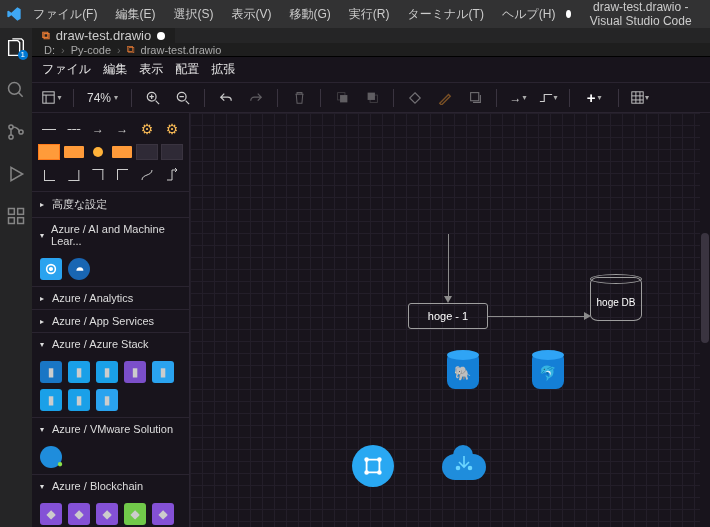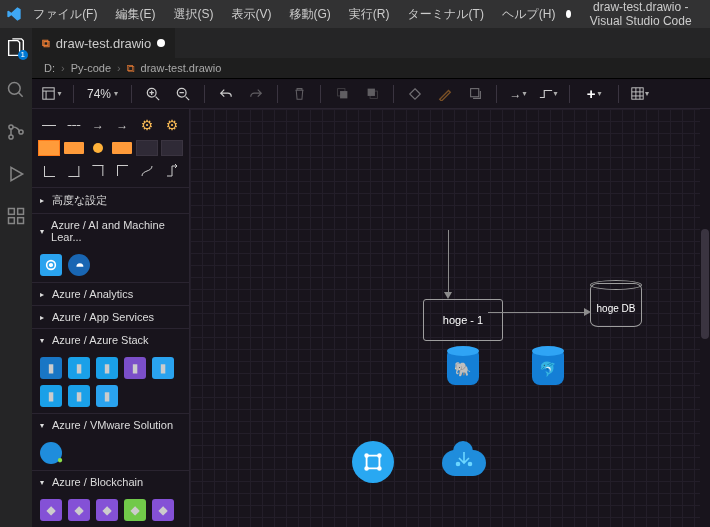--- a/index.html
+++ b/index.html
@@ -145,20 +145,27 @@
     <div class="breadcrumb">
       <span>D:</span>
       <span class="crumb-sep">›</span>
       <span>Py-code</span>
       <span class="crumb-sep">›</span>
       <span class="drawio-glyph" style="color:#e37933;font-family:monospace">⧉</span>
       <span>draw-test.drawio</span>
     </div>
 
     <div class="drawio">
+      <div class="dio-menubar">
+        <span>ファイル</span>
+        <span>編集</span>
+        <span>表示</span>
+        <span>配置</span>
+        <span>拡張</span>
+      </div>
 
       <div class="dio-toolbar">
         <div class="tb-btn">
             <svg width="13" height="13" viewBox="0 0 16 16" fill="none" stroke="#ccc" stroke-width="1.2">
               <rect x="1" y="1" width="14" height="14"></rect>
               <path d="M1 5h14M5 5v10"></path>
             </svg>
             <span class="dropdown-caret" style="margin-left:2px">▾</span>
           </div>
         <div class="tb-sep"></div>
@@ -374,28 +381,28 @@
           </div>
         </div>
 
         <div class="canvas">
           <div class="grid-bg"></div>
 
 
           <div class="edge edge-v" style="left:258px;top:121px;height:64px"></div>
           <div class="arrow-head-down" style="left:254px;top:183px"></div>
 
-          <div class="node-box" style="left:233px;top:190px;width:80px;height:42px">
+          <div class="node-box" style="left:218px;top:190px;width:80px;height:26px">
             <span>hoge - 1</span>
           </div>
 
           <div class="edge edge-h" style="left:298px;top:203px;width:98px"></div>
           <div class="arrow-head-right" style="left:394px;top:199px"></div>
 
-          <div class="db-node" style="left:400px;top:174px">
+          <div class="db-node" style="left:400px;top:164px">
             <div class="db-shape"></div>
             <div class="db-label" style="position:absolute;top:18px;left:0;right:0;">hoge DB</div>
           </div>
 
           <div class="canvas-ico" style="left:255px;top:238px">
             <div class="cyl">
                 <span class="glyph">🐘</span>
               </div>
           </div>
           <div class="canvas-ico" style="left:340px;top:238px">

